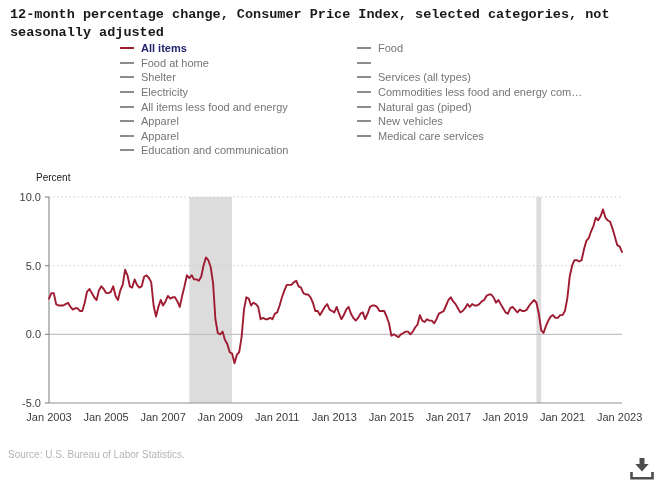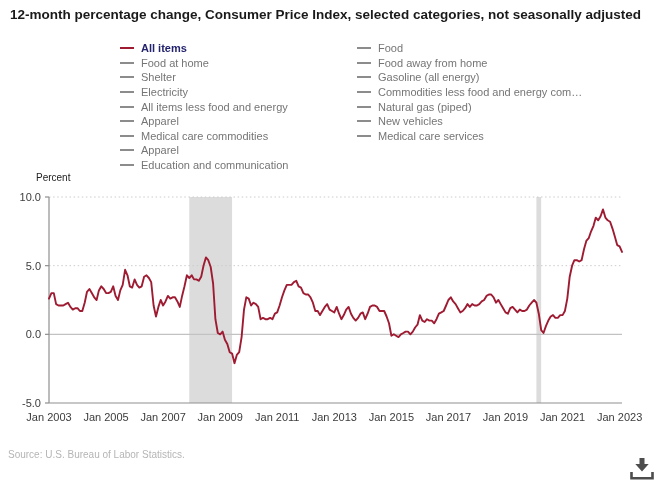--- a/index.html
+++ b/index.html
@@ -2,21 +2,21 @@
 <html><head>
 <meta charset="utf-8">
 <style>
   html,body{margin:0;padding:0;}
   body{
     width:660px;height:490px;position:relative;overflow:hidden;
     background:#ffffff;font-family:"Liberation Sans", sans-serif;
   }
   .title{
     position:absolute;top:6px;left:10px;right:14px;margin:0;
-    font-size:13.5px;font-weight:bold;line-height:1.32;color:#1a1a1a;
+    font-size:13.5px;font-weight:bold;line-height:1.32;color:#1a1a1a;font-family:Liberation Mono, monospace;
   }
   .legend{position:absolute;top:41px;left:120px;display:flex;}
   .legend-col{display:flex;flex-direction:column;}
   .legend-col:first-child{width:237px;}
   .legend-item{
     display:flex;align-items:center;height:14.6px;
     font-size:11px;color:#757575;cursor:pointer;white-space:nowrap;
   }
   .swatch{width:14px;height:2px;background:#8c8c8c;margin-right:7px;flex:none;}
   .legend-item.selected .swatch{background:#9e1b32;}
@@ -53,43 +53,38 @@
         <div class="legend-item">
           <span class="swatch"></span>
           <span class="legend-label">All items less food and energy</span>
         </div>
         <div class="legend-item">
           <span class="swatch"></span>
           <span class="legend-label">Apparel</span>
         </div>
         <div class="legend-item">
           <span class="swatch"></span>
-          <span class="legend-label">Medical care commodities</span>
-        </div>
-        <div class="legend-item">
-          <span class="swatch"></span>
           <span class="legend-label">Apparel</span>
         </div>
         <div class="legend-item">
           <span class="swatch"></span>
           <span class="legend-label">Education and communication</span>
         </div>
       </div>
       <div class="legend-col">
         <div class="legend-item">
           <span class="swatch"></span>
           <span class="legend-label">Food</span>
         </div>
         <div class="legend-item">
           <span class="swatch"></span>
-          <span class="legend-label">Food away from home</span>
         </div>
         <div class="legend-item">
           <span class="swatch"></span>
-          <span class="legend-label">Gasoline (all energy)</span>
+          <span class="legend-label">Services (all types)</span>
         </div>
         <div class="legend-item">
           <span class="swatch"></span>
           <span class="legend-label">Commodities less food and energy com…</span>
         </div>
         <div class="legend-item">
           <span class="swatch"></span>
           <span class="legend-label">Natural gas (piped)</span>
         </div>
         <div class="legend-item">

